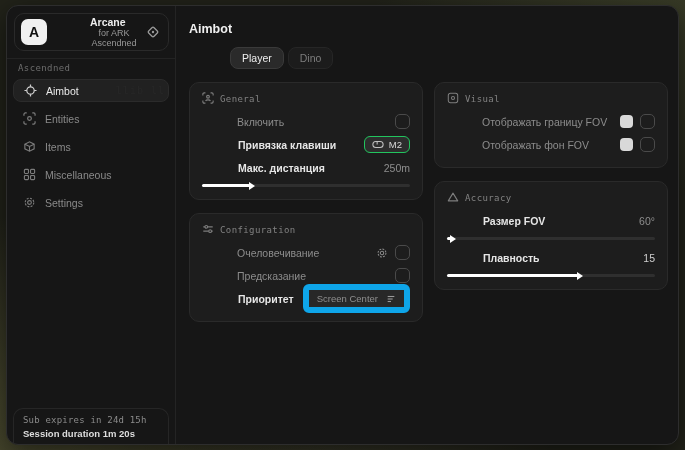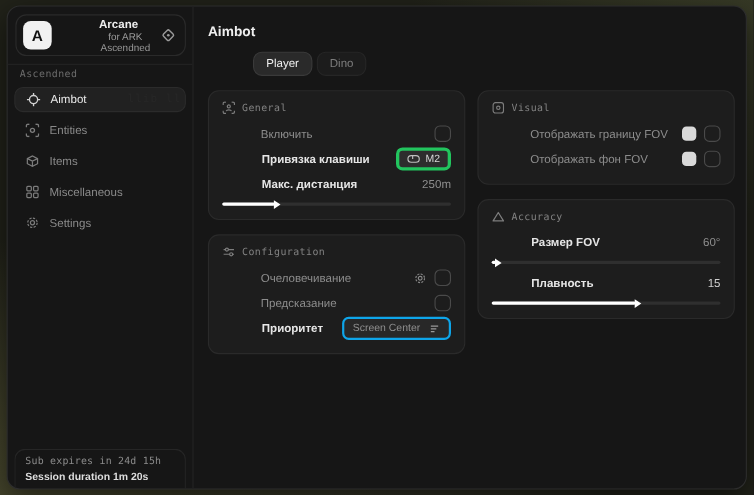--- a/index.html
+++ b/index.html
@@ -89,28 +89,28 @@
   .val.bright { color:#cfcfcf; }
   .right-group { display:flex; align-items:center; gap:7px; }
 
   .checkbox {
     width:15px; height:15px; border:1.5px solid #4a4a4a; border-radius:5px;
     background:transparent; cursor:pointer;
   }
   .swatch { width:13px; height:13px; border-radius:4px; background:#d9d9d9; cursor:pointer; }
 
   .keybind {
-    display:flex; align-items:center; gap:5px; background:#2d2d2d; border:3px solid #22c55e;
+    display:flex; align-items:center; gap:5px; background:#2d2d2d; border:1px solid #22c55e;
     border-radius:6px; padding:2px 7px; cursor:pointer;
   }
   .keybind .ico { display:flex; color:#c0c0c0; }
   .keybind-text { font-size:9.5px; color:#d8d8d8; }
 
   .dropdown {
-    display:flex; align-items:center; gap:8px; background:#282828; border:2px solid #0ea5e9;
+    display:flex; align-items:center; gap:8px; background:#282828; border:6px solid #0ea5e9;
     border-radius:6px; padding:3px 8px; cursor:pointer;
   }
   .dropdown-text { font-size:9.5px; color:#8f8f8f; }
   .dropdown .ico { display:flex; color:#9a9a9a; }
 
   .slider { height:3px; background:#2f2f2f; border-radius:2px; margin-top:6px; cursor:pointer; }
   .slider .fill { position:relative; height:100%; background:#ffffff; border-radius:2px; }
   .slider .thumb {
     position:absolute; right:-5px; top:50%; transform:translateY(-50%);
     width:0; height:0; border-top:4px solid transparent; border-bottom:4px solid transparent;

